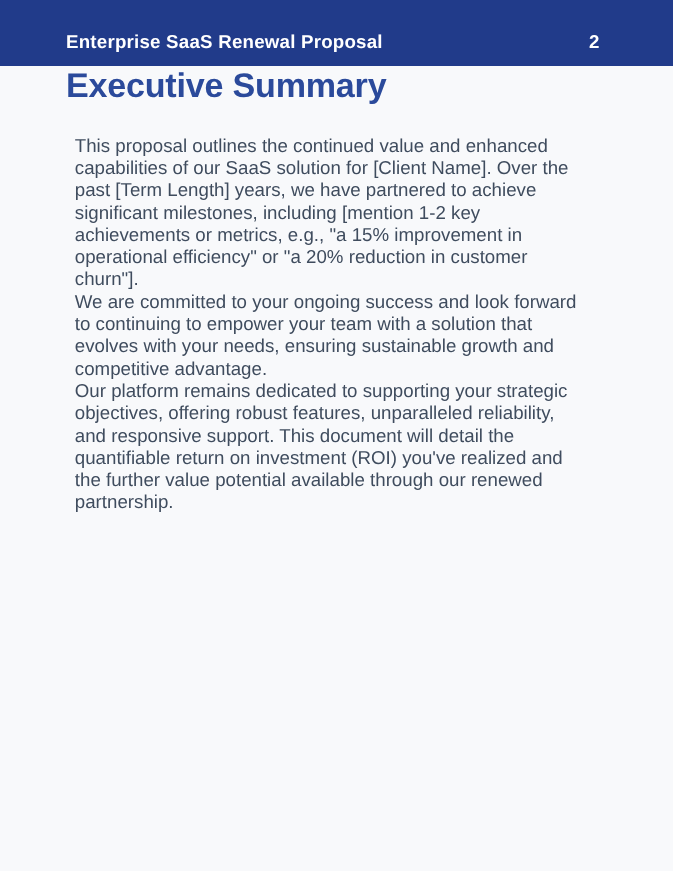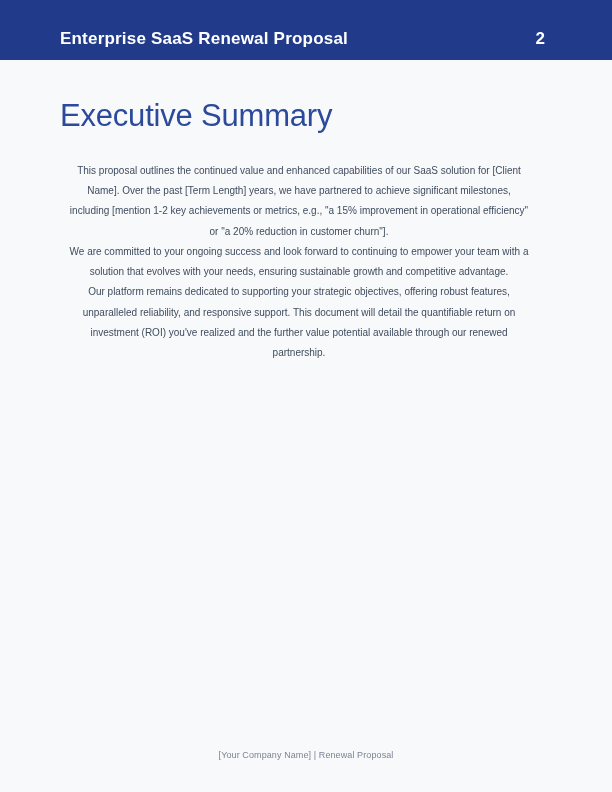--- a/index.html
+++ b/index.html
@@ -55,41 +55,40 @@
   
   .page-body {
     flex: 1 1 auto;
     position: relative;
     padding: 0 60px;
     box-sizing: border-box;
   }
 
   .section-title {
     margin: 0;
-    padding-top: 38px;
     color: #2b4a9b;
     font-size: 31px;
-    font-weight: normal;
+    font-weight: bold;
     letter-spacing: -0.2px;
     line-height: 1.15;
   }
 
   .body-copy {
     margin-top: 27px;
     padding-left: 8px;
     width: 470px;
     box-sizing: border-box;
   }
 
   .body-copy p {
     margin: 0;
     color: #3f4c5e;
-    font-size: 10px;
+    font-size: 17px;
     line-height: 20.3px;
-    text-align: center;
+    text-align: left;
   }
 
   
   .page-footer {
     position: absolute;
     left: 0;
     right: 0;
     bottom: 30px;
     text-align: center;
   }
@@ -115,17 +114,14 @@
     <h1 class="section-title">Executive Summary</h1>
 
     <div class="body-copy">
       <p>This proposal outlines the continued value and enhanced capabilities of our SaaS solution for [Client Name]. Over the past [Term Length] years, we have partnered to achieve significant milestones, including [mention 1-2 key achievements or metrics, e.g., "a 15% improvement in operational efficiency" or "a 20% reduction in customer churn"].</p>
       <p>We are committed to your ongoing success and look forward to continuing to empower your team with a solution that evolves with your needs, ensuring sustainable growth and competitive advantage.</p>
       <p>Our platform remains dedicated to supporting your strategic objectives, offering robust features, unparalleled reliability, and responsive support. This document will detail the quantifiable return on investment (ROI) you've realized and the further value potential available through our renewed partnership.</p>
     </div>
 
   </div>
 
-  <div class="page-footer">
-    <span class="footer-text">[Your Company Name] | Renewal Proposal</span>
-  </div>
 
 </div>
 
 </body></html>

